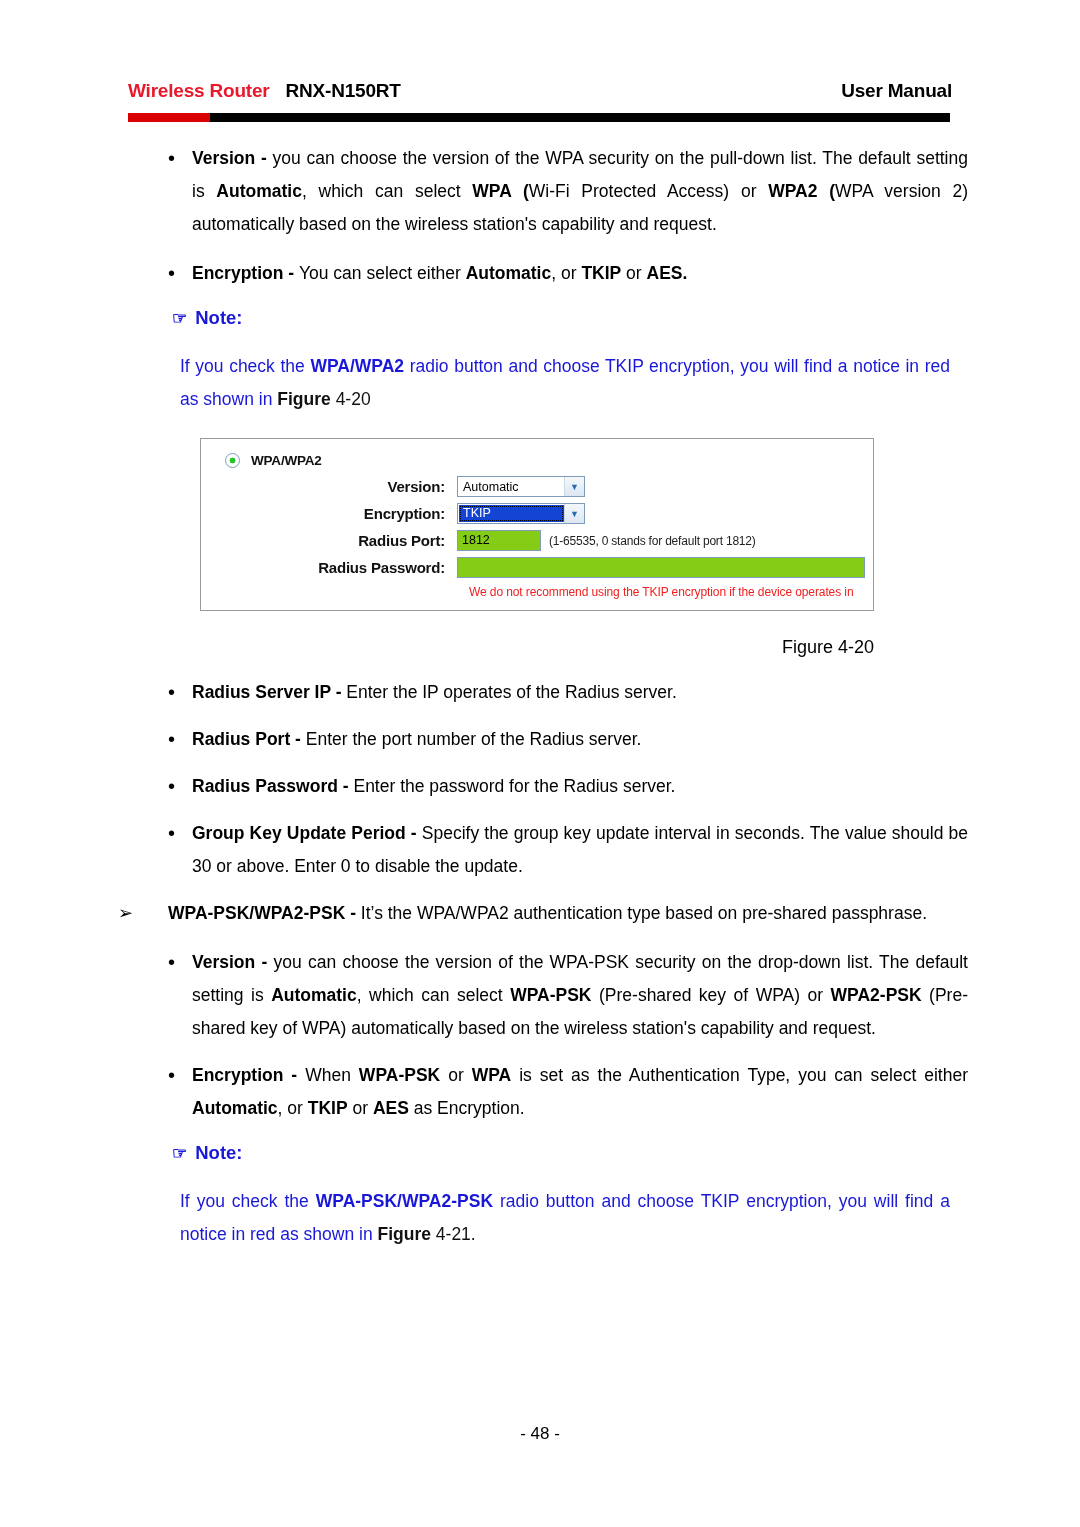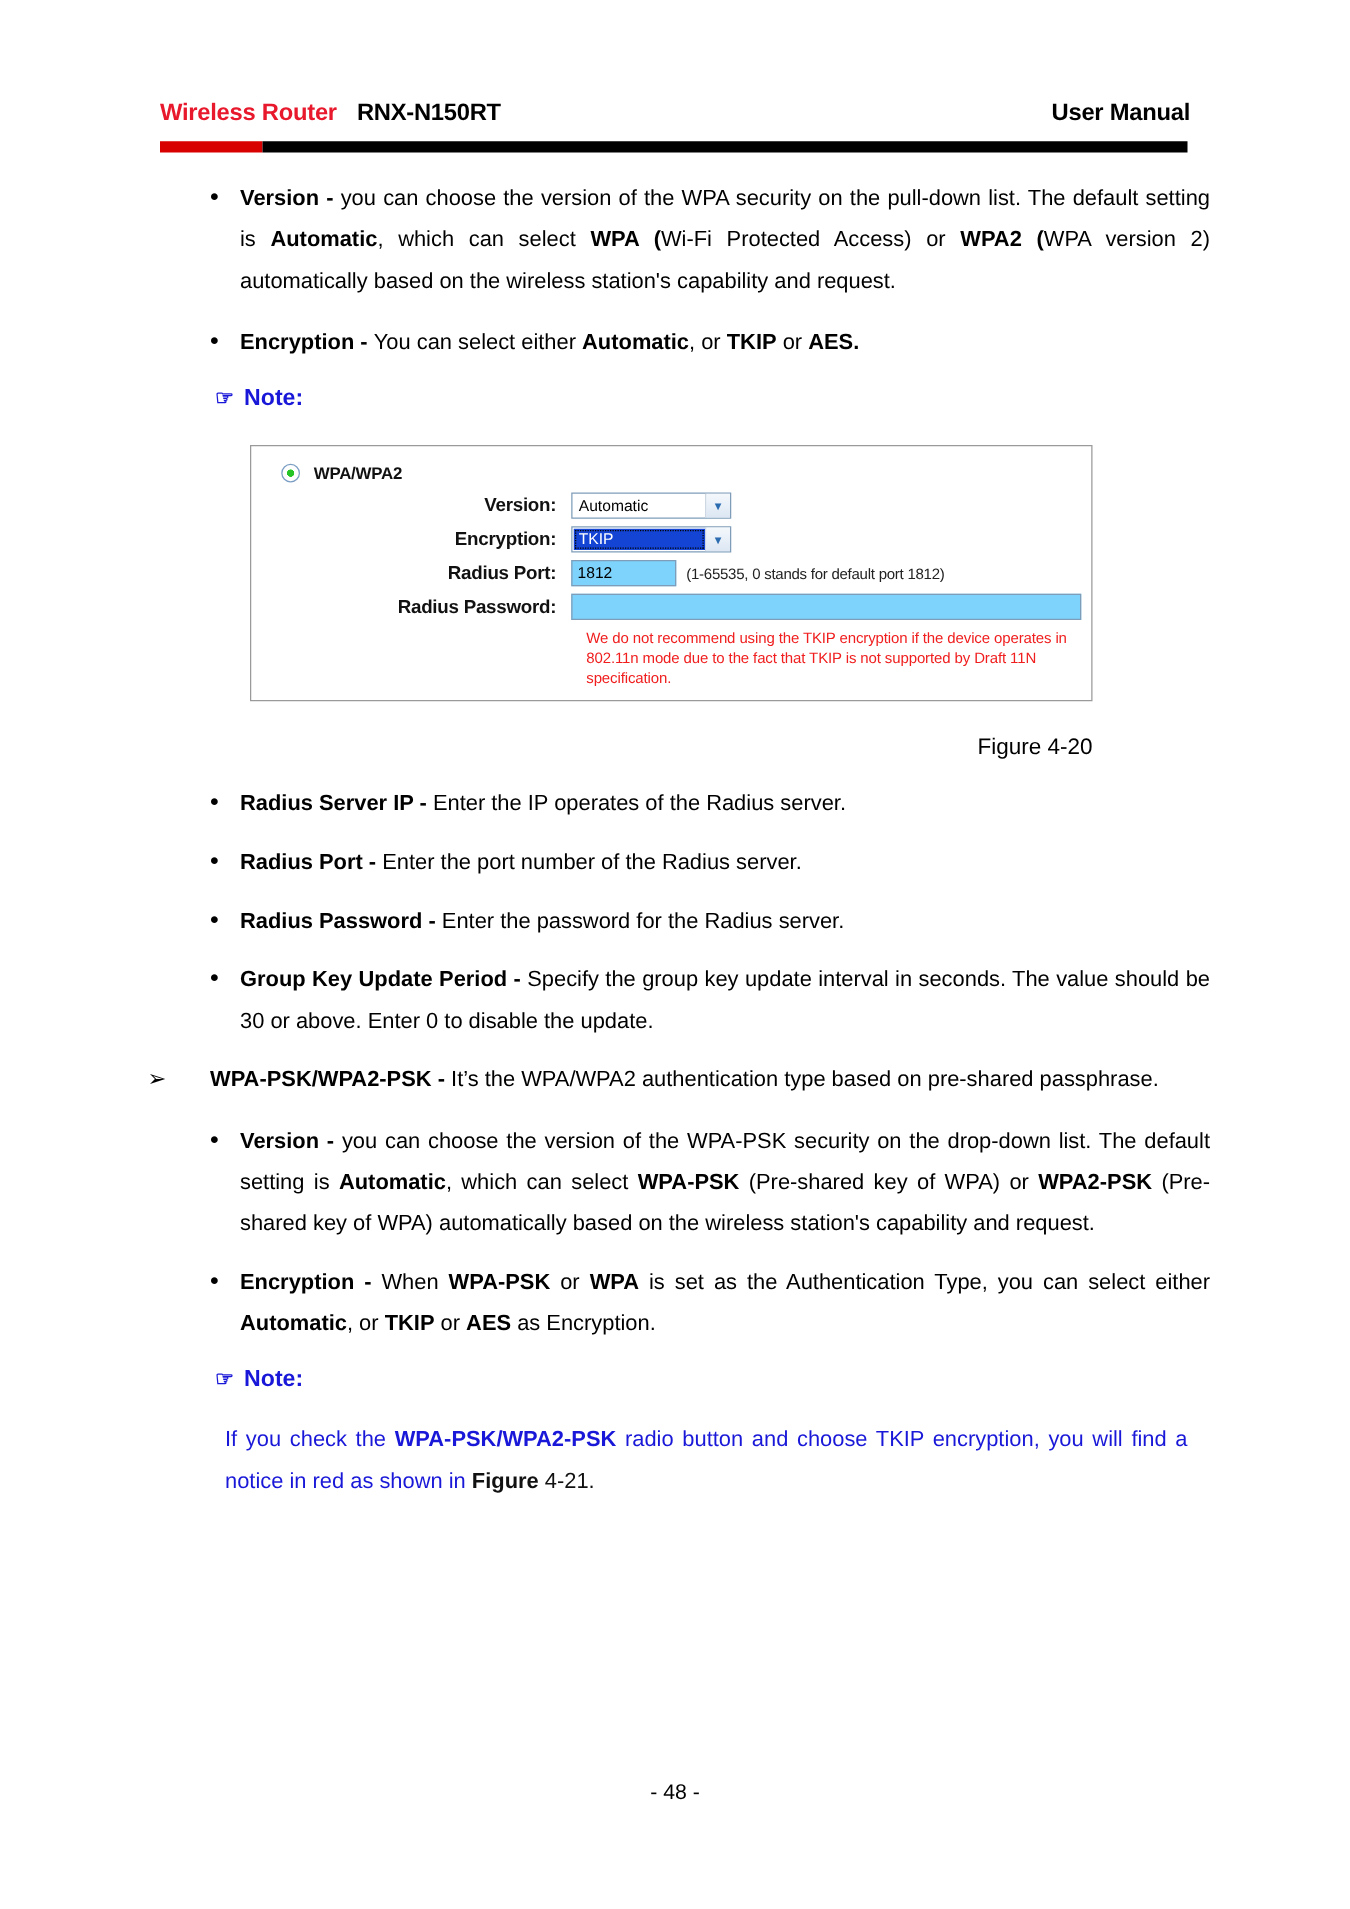--- a/index.html
+++ b/index.html
@@ -245,21 +245,21 @@
     margin: 1px 0 1px 1px;
     padding-left: 4px;
     line-height: 17px;
     height: 17px;
     display: flex;
     align-items: center;
   }
 
   .tbox {
     border: 1px solid #7f9db9;
-    background: #7dd3fc;
+    background: #84cc16;
     height: 21px;
     box-sizing: border-box;
     font-size: 12.5px;
     color: #000;
     padding: 0 4px;
     display: flex;
     align-items: center;
     line-height: 19px;
   }
   .tbox.ip { width: 188px; }
@@ -326,20 +326,23 @@
   </div>
 
   <div class="bullet-l2" style="margin-top:16px;">
     <span class="marker">•</span>
     <span class="body para"><b>Encryption</b><b> - </b><span>You can select either </span><b>Automatic</b><span>, or </span><b>TKIP</b><span> or </span><b>AES.</b></span>
   </div>
 
   <div class="note-head" style="margin-top:12px;">
     <span class="note-hand">☞</span>
     <span>Note:</span>
+  </div>
+  <div class="note-body" style="margin-top:16px;">
+    <span>If you check the </span><b>WPA/WPA2</b><span> radio button and choose TKIP encryption, you will find a notice in red as shown in </span><b class="dark">Figure</b><span class="dark"> 4-20</span>
   </div>
 
   <div class="figure-wrap">
     <div class="fig-box">
       <div class="fig-inner">
 
         <div class="radio-row">
           <span class="radio-dot"></span>
           <span class="radio-label">WPA/WPA2</span>
         </div>
@@ -376,21 +379,20 @@
         <div class="frow">
           <div class="flabel">Radius Password:</div>
           <div class="fctl">
             <div class="tbox pwd"></div>
           </div>
         </div>
 
 
         <div class="warn">
           <div>We do not recommend using the TKIP encryption if the device operates in</div>
-          <div>802.11n mode due to the fact that TKIP is not supported by Draft 11N specification.</div>
         </div>
 
       </div>
     </div>
     <div class="fig-caption">Figure 4-20</div>
   </div>
 
   <div class="bullet-l2" style="margin-top:18px;">
     <span class="marker">•</span>
     <span class="body para"><b>Radius Server IP</b><b> - </b><span>Enter the IP operates of the Radius server.</span></span>

